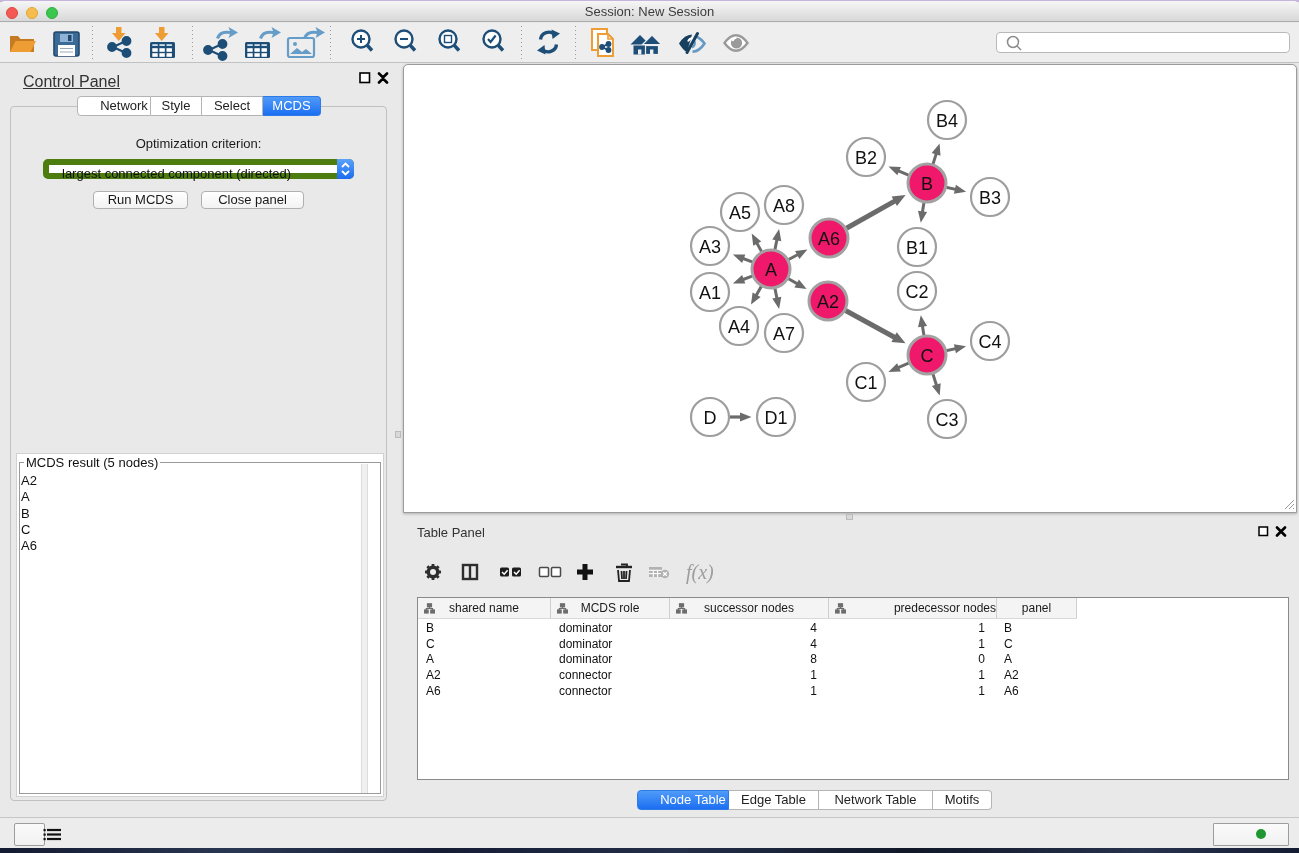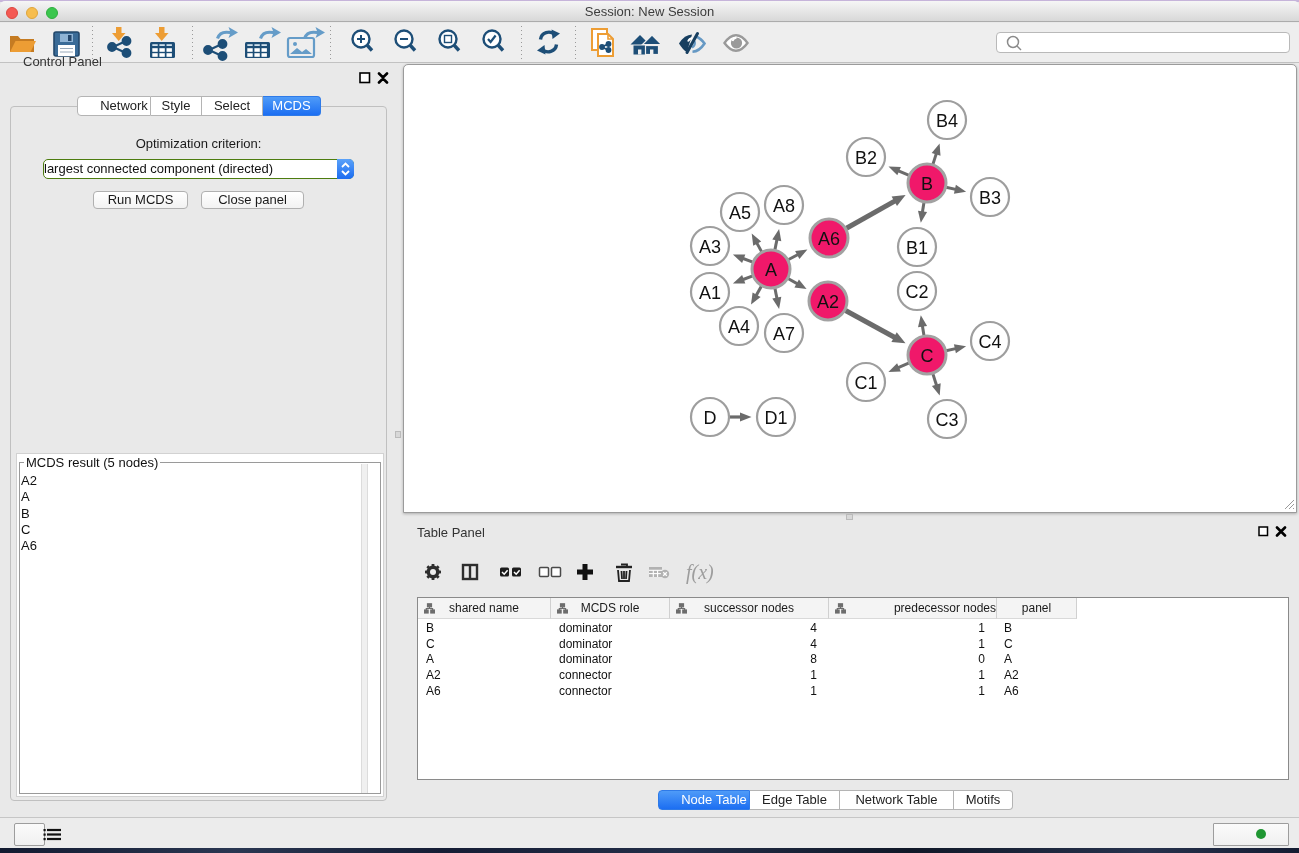--- a/index.html
+++ b/index.html
@@ -15,33 +15,33 @@
   .tl { position:absolute; border-radius:50%; }
   #toolbar { left:0; top:23px; width:1299px; height:40px; background:#eeeeee;
     border-bottom:1px solid #c2c2c2; }
   .vsep { position:absolute; top:3px; height:33px; width:1px;
     background-image:linear-gradient(#9a9a9a 33%, rgba(0,0,0,0) 0%);
     background-size:1px 4px; }
   #searchbox { position:absolute; left:996px; top:9px; width:294px; height:21px;
     background:#fff; border:1px solid #b9b9b9; border-radius:4px; }
 
   
-  #cp-title { left:23px; top:54px; font-size:13px; color:#333; }
+  #cp-title { left:23px; top:73px; font-size:16px; color:#333;text-decoration:underline; }
   #cp-border { left:10px; top:106px; width:377px; height:695px;
     border:1px solid #c0c0c0; border-radius:4px; }
   .seg { position:absolute; display:flex; font-size:13px; color:#222; }
   .seg span { display:block; background:#fff; border:1px solid #b4b4b4; border-left:none;
     text-align:center; line-height:18px; height:20px; }
   .seg span:first-child { border-left:1px solid #b4b4b4; border-radius:4px 0 0 4px;padding-left:20px; }
   .seg span:last-child { border-radius:0 4px 4px 0; }
   .seg span.sel { background:linear-gradient(#4f9bf8,#1c6ef2); color:#fff; border-color:#2e7ae8; }
   #opt-label { left:0px; top:136px; width:397px; text-align:center; font-size:13px; color:#1a1a1a; }
   #dropdown { left:43px; top:159px; width:311px; height:20px; background:#fff;
-    border:1px solid #4d7c0f; border-radius:5px; font-size:13px; color:#111;
-    line-height:18px; padding-left:0; }
+    border:6px solid #4d7c0f; border-radius:5px; font-size:13px; color:#111;
+    line-height:18px; padding-left:13px; }
   #dd-btn { left:337px; top:159px; width:17px; height:20px;
     background:linear-gradient(#5ba2f9,#1b6cf1); border-radius:0 5px 5px 0; }
   .btn { position:absolute; height:18px; background:linear-gradient(#ffffff,#f2f2f2);
     border:1px solid #b0b0b0; border-radius:4px; font-size:13px; color:#1a1a1a;
     text-align:center; line-height:16px; }
   #mcds-box { left:16px; top:453px; width:368px; height:344px; background:#fff;
     border:1px solid #d2d2d2; }
   #mcds-field { left:19px; top:462px; width:362px; height:332px; border:1px solid #9a9a9a; }
   #mcds-legend { left:24px; top:455px; font-size:13px; color:#111; background:#fff; padding:0 2px; }
   #mcds-list { left:21px; top:473px; font-size:13px; color:#111; line-height:16.3px; }
@@ -426,21 +426,21 @@
 <div class="trow num" style="left:252px;top:69px;width:147px;">1</div>
 <div class="trow num" style="left:411px;top:69px;width:156px;">1</div>
 <div class="trow" style="left:586px;top:69px;width:70px;">A2</div>
 <div class="trow" style="left:8px;top:85px;width:120px;">A6</div>
 <div class="trow" style="left:141px;top:85px;width:106px;">connector</div>
 <div class="trow num" style="left:252px;top:85px;width:147px;">1</div>
 <div class="trow num" style="left:411px;top:85px;width:156px;">1</div>
 <div class="trow" style="left:586px;top:85px;width:70px;">A6</div>
 </div>
 
-<div class="seg" style="left:658px;top:790px;border-radius:8px;">
+<div class="seg" style="left:637px;top:790px;border-radius:8px;">
   <span class="sel" style="width:92px;">Node Table</span>
     <span style="width:90px;">Edge Table</span>
     <span style="width:114px;">Network Table</span>
     <span style="width:59px;">Motifs</span>
 </div>
 <div class="abs" id="bottombar">
   <div class="panelbtn" style="left:14px;top:5px;width:31px;height:23px;">
     <svg width="29" height="21">
       <g stroke="#111" stroke-width="2.2">
         <line x1="8" y1="6" x2="22" y2="6"></line>

